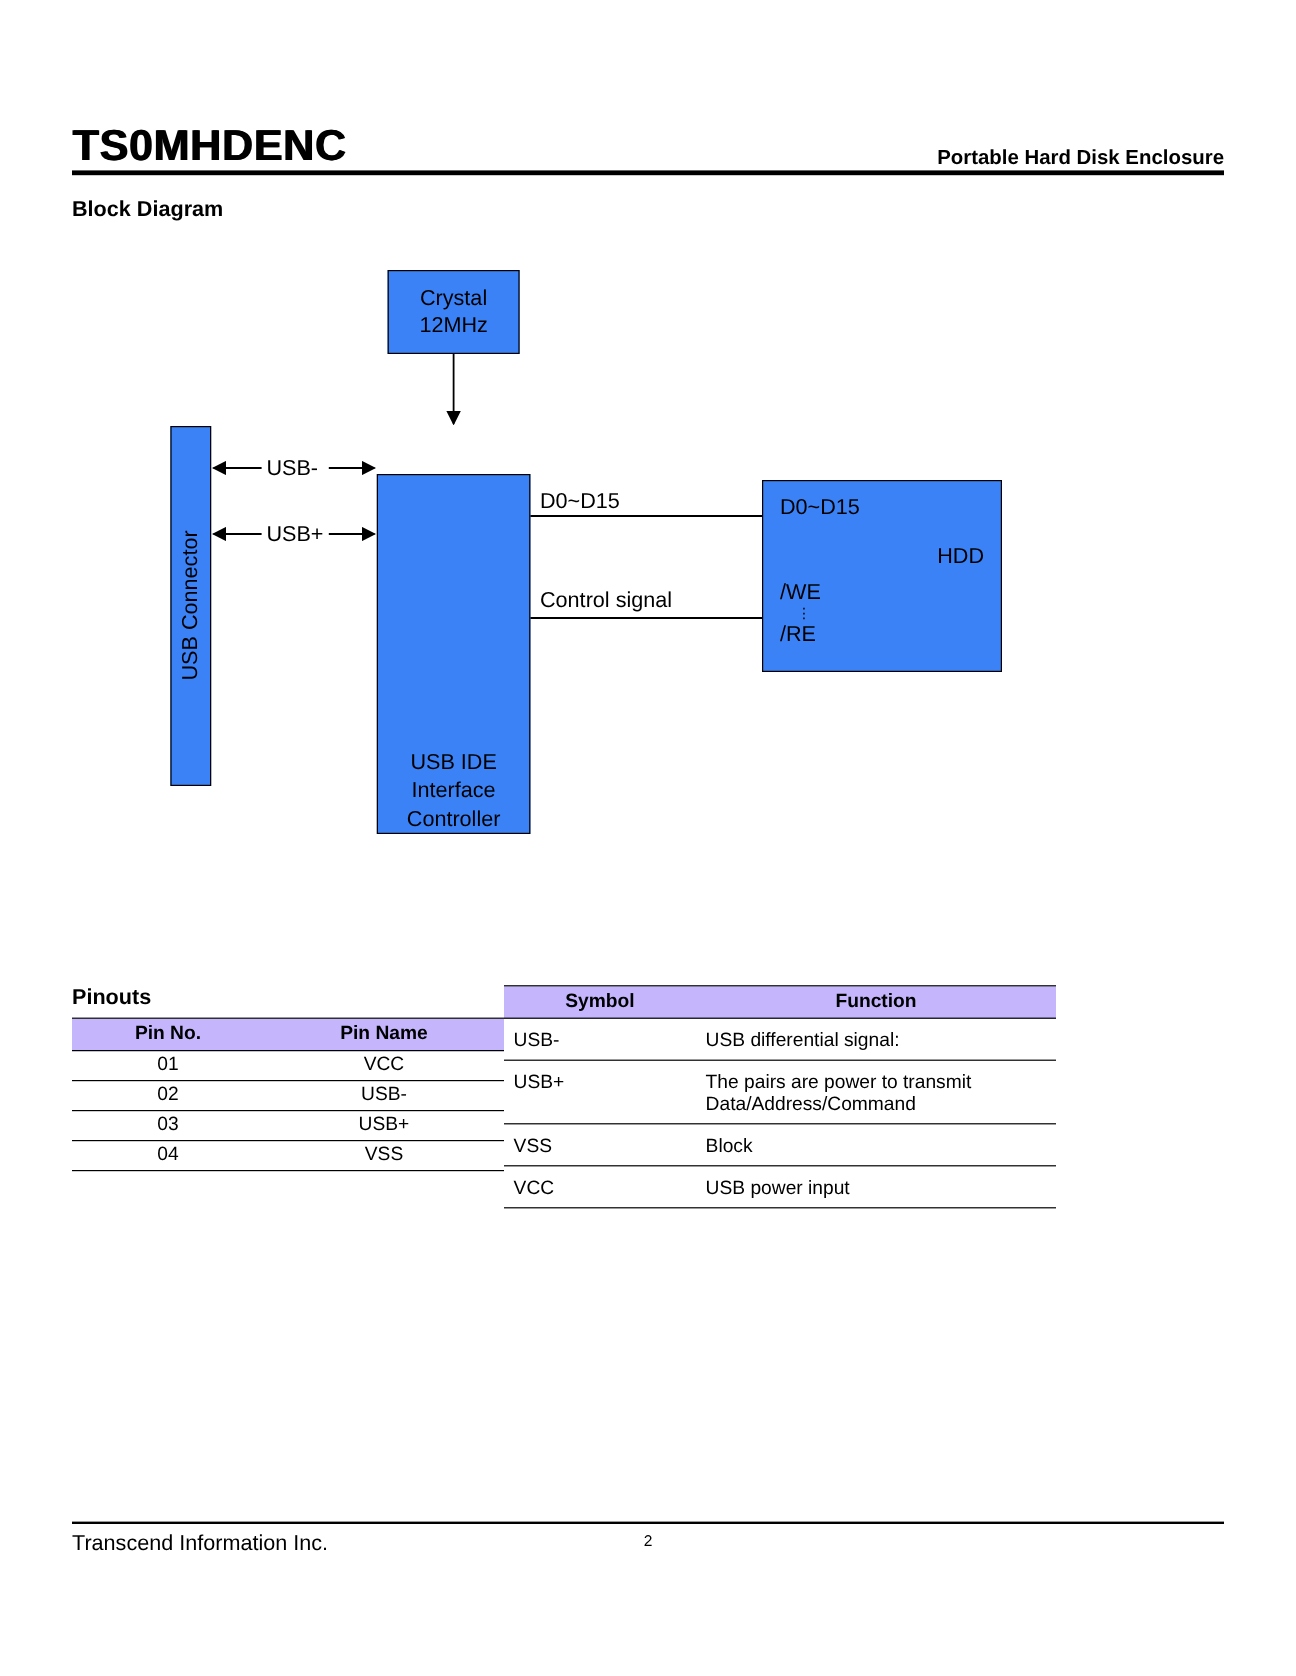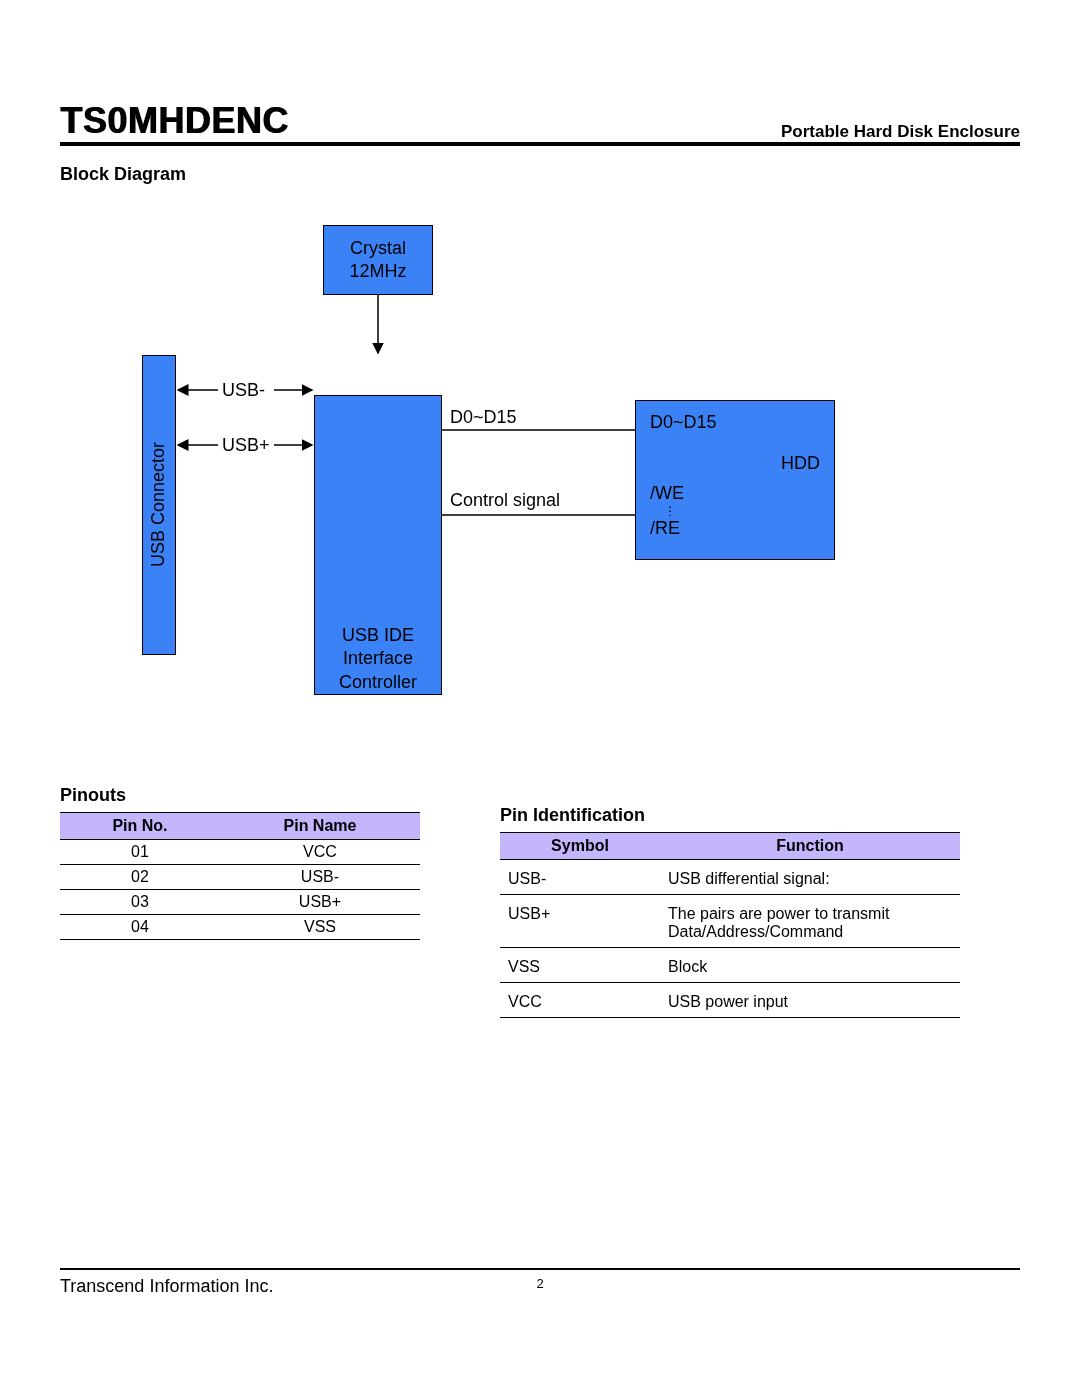--- a/index.html
+++ b/index.html
@@ -67,22 +67,21 @@
   }
   svg.overlay {
     position: absolute;
     left: 0; top: 0;
     width: 960px; height: 500px;
     pointer-events: none;
   }
   
   .tables-row {
     display: flex;
-    gap: 80px;
-    margin-top: 60px;
+    margin-top: 96px;
     align-items: flex-start;
   }
   .col { flex: 1; }
   .tbl-title {
     font-size: 18px;
     font-weight: bold;
     margin-bottom: 6px;
   }
   table {
     border-collapse: collapse;
@@ -215,21 +214,20 @@
             </tr>
           <tr>
               <td>04</td>
               <td>VSS</td>
             </tr>
         </tbody>
       </table>
     </div>
 
     <div class="col" style="max-width:460px;">
-      <div class="tbl-title" style="margin-top:20px;">Pin Identification</div>
       <table class="pinid">
         <thead>
           <tr>
             <th>Symbol</th>
             <th>Function</th>
           </tr>
         </thead>
         <tbody>
           <tr>
               <td>USB-</td>

